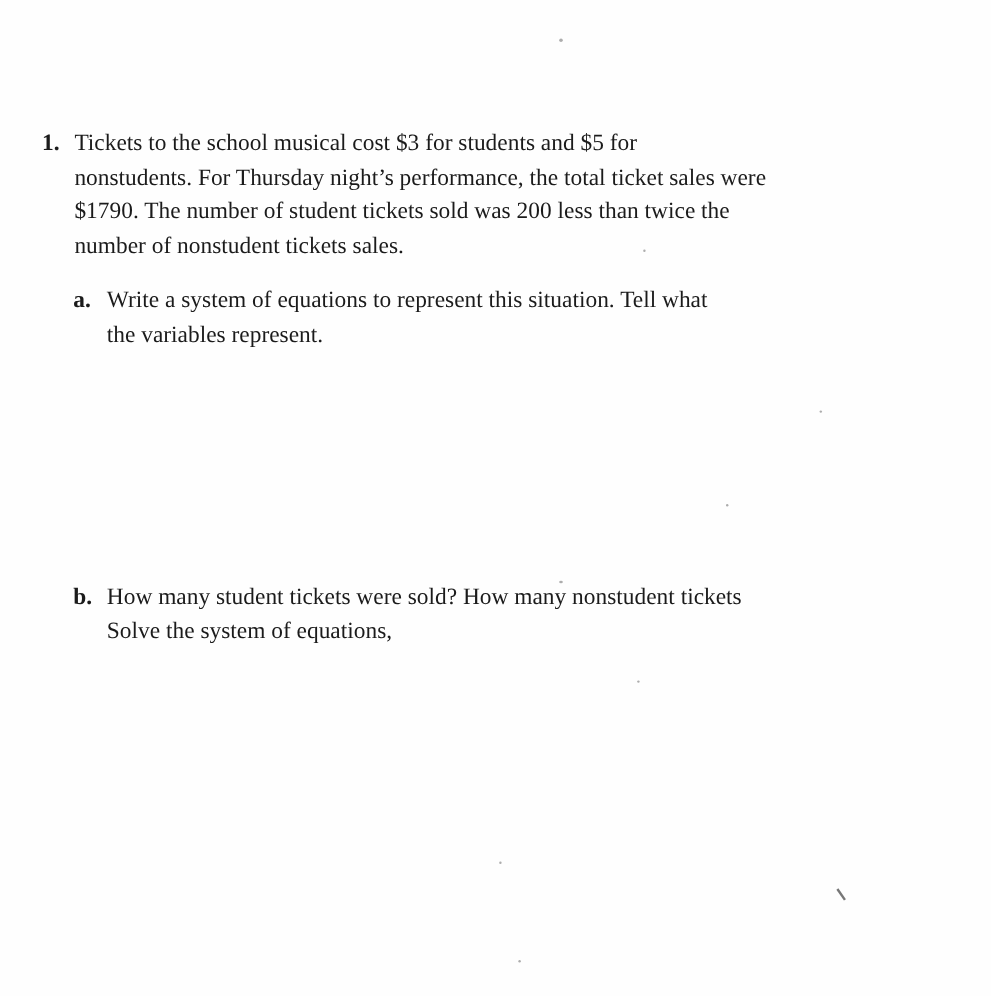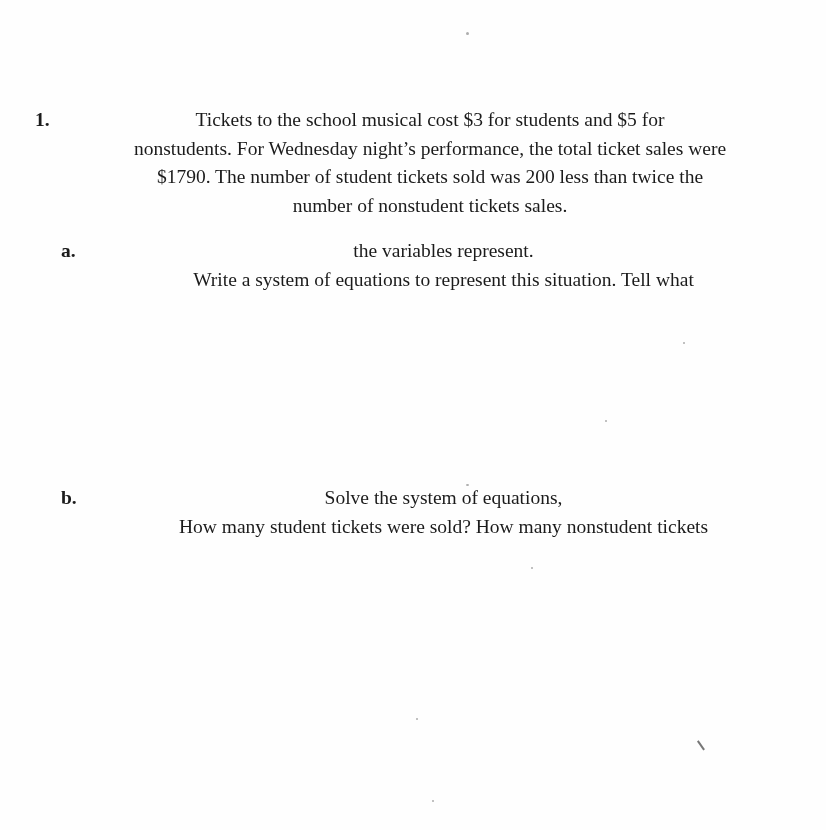--- a/index.html
+++ b/index.html
@@ -37,21 +37,20 @@
     right: 28px;
   }
   .part .num {
     flex: 0 0 28px;
   }
   .lines {
     flex: 1 1 auto;
   }
   .line {
     white-space: nowrap;
-    text-align: center;
   }
   
   .speck {
     position: absolute;
     background: #8a8a8a;
     border-radius: 50%;
     opacity: 0.7;
   }
   .s1 { left: 466px; top: 32px;  width: 3px; height: 3px; }
   .s2 { left: 604px; top: 150px; width: 2px; height: 2px; }
@@ -76,43 +75,43 @@
 </head>
 <body>
 
 <div class="page">
 
   <div class="problem" style="top:106px">
     <div class="row">
       <span class="num">1.</span>
       <div class="lines">
         <div class="line">Tickets to the school musical cost $3 for students and $5 for</div>
-        <div class="line">nonstudents. For Wednesday night’s performance, the total ticket sales were</div>
+        <div class="line">nonstudents. For Thursday night’s performance, the total ticket sales were</div>
         <div class="line">$1790. The number of student tickets sold was 200 less than twice the</div>
         <div class="line">number of nonstudent tickets sales.</div>
       </div>
     </div>
   </div>
 
   <div class="part" style="top:237px">
     <div class="row">
       <span class="num">a.</span>
       <div class="lines">
+        <div class="line">Write a system of equations to represent this situation. Tell what</div>
         <div class="line">the variables represent.</div>
-        <div class="line">Write a system of equations to represent this situation. Tell what</div>
       </div>
     </div>
   </div>
 
   <div class="part" style="top:484px">
     <div class="row">
       <span class="num">b.</span>
       <div class="lines">
+        <div class="line">How many student tickets were sold? How many nonstudent tickets</div>
         <div class="line">Solve the system of equations,</div>
-        <div class="line">How many student tickets were sold? How many nonstudent tickets</div>
       </div>
     </div>
   </div>
 
   <span class="speck s1"></span>
   <span class="speck s2"></span>
   <span class="speck s3"></span>
   <span class="speck s4"></span>
   <span class="speck s5"></span>
   <span class="speck s6"></span>

